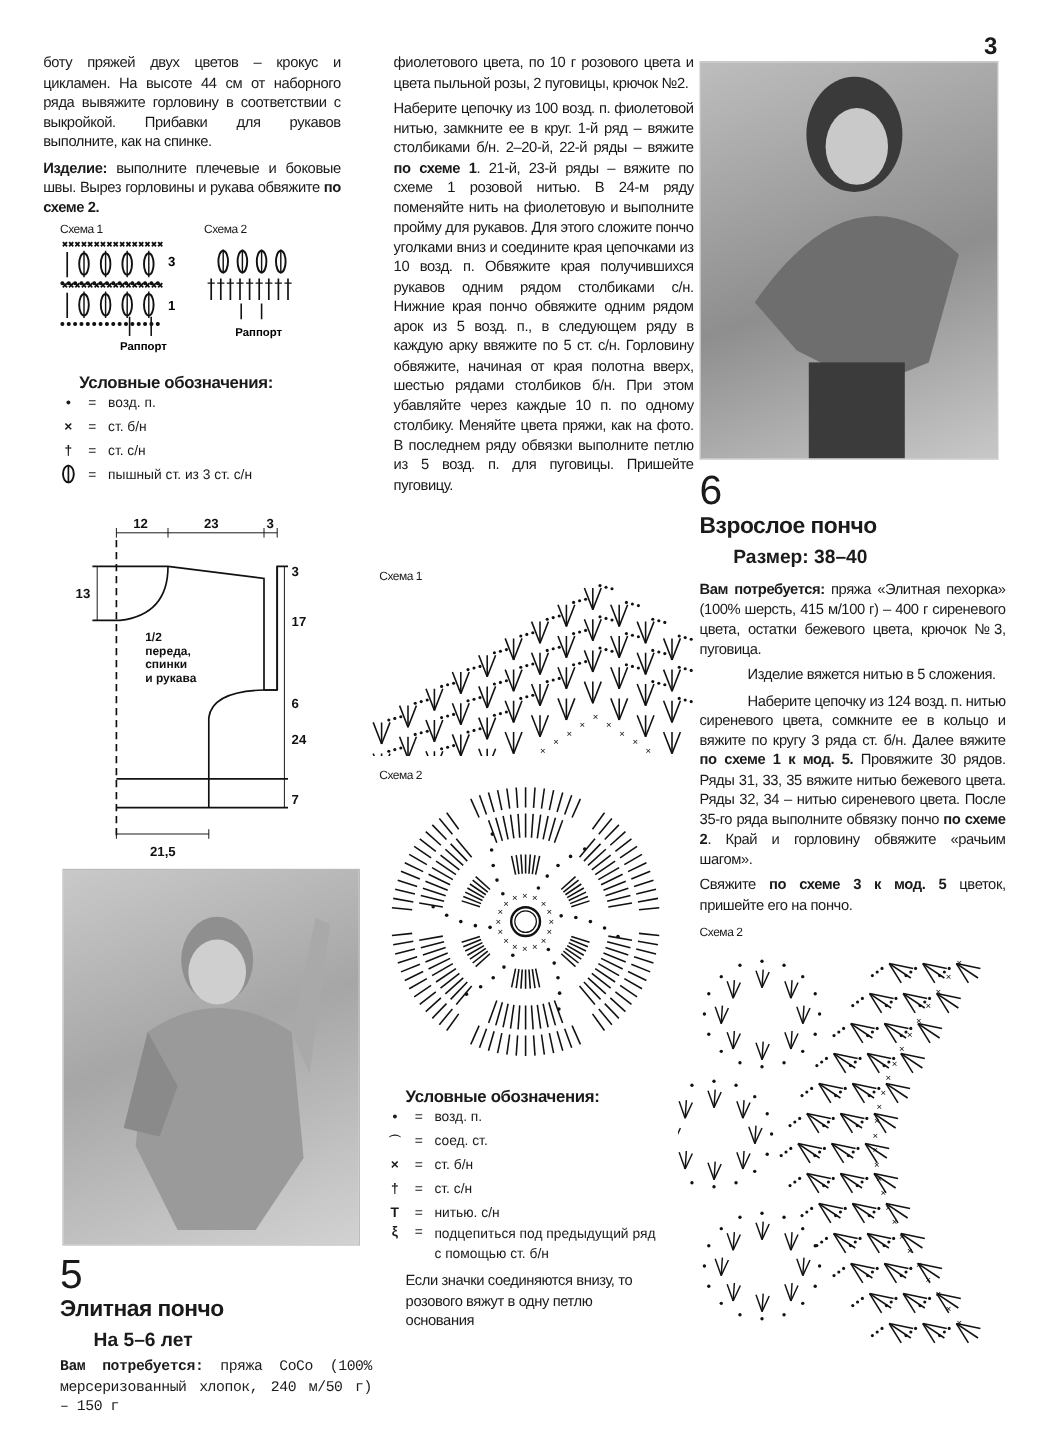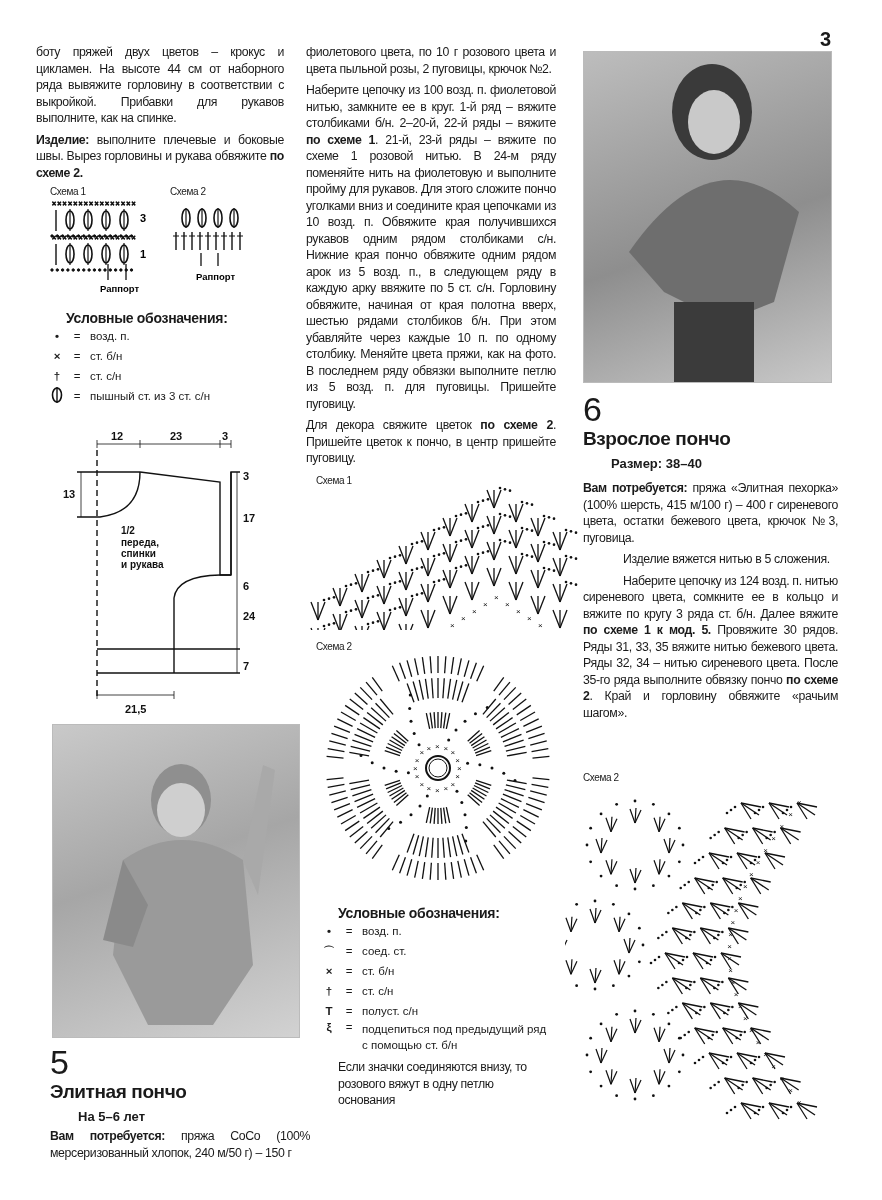--- a/index.html
+++ b/index.html
@@ -8,21 +8,21 @@
   .txt{font-size:12.3px;line-height:16.5px;letter-spacing:-0.35px;font-stretch:condensed;}
   .txt b{font-weight:700;}
   .para{margin:0 0 5px 0;text-align:justify;}
   .scheme-label{font-size:10px;font-weight:400;letter-spacing:-0.4px;}
   .legend-title{font-size:14px;font-weight:700;letter-spacing:-0.3px;}
   .legend-row{font-size:11.5px;display:flex;align-items:center;gap:6px;height:20px;}
   .legend-sym{width:14px;text-align:center;font-weight:700;}
   .legend-eq{width:14px;text-align:center;}
   .model-num{font-size:34px;font-weight:400;line-height:34px;}
   .model-title{font-size:19px;font-weight:700;letter-spacing:-0.4px;}
-  .model-sub{font-size:13px;font-weight:700;padding-left:28px;}
+  .model-sub{font-size:16px;font-weight:700;padding-left:28px;}
   .photo{background:linear-gradient(160deg,#c9c9c9 0%,#a6a6a6 45%,#d2d2d2 100%);border:1px solid #bbb;}
   .page-num{font-size:20px;font-weight:900;}
   svg text{font-family:"Liberation Sans",sans-serif;}
 </style>
 </head>
 <body>
 
 <div class="abs page-num" style="left:820px;top:28px;">3</div>
 
 <div class="abs txt" style="left:36px;top:44px;width:248px;">
@@ -239,27 +239,26 @@
     <path d="M70,135 Q128,95 190,135 L200,240 L160,300 L95,300 L60,230 Z" fill="#9a9a9a"></path>
     <path d="M70,135 L50,215 L80,222 L95,180 Z" fill="#8a8a8a"></path>
     <path d="M190,135 L210,40 L222,45 L205,170 Z" fill="#a9a9a9"></path>
   </svg>
 </div>
 
 <div class="abs" style="left:50px;top:1045px;width:260px;">
   <div class="model-num">5</div>
   <div class="model-title" style="margin-top:2px;">Элитная пончо</div>
   <div class="model-sub" style="margin-top:6px;">На 5–6 лет</div>
-  <p class="txt para" style="margin-top:4px;"><b>Вам потребуется:</b><span> пряжа CoCo (100% мерсеризованный хлопок, 240 м/50 г) – 150 г</span></p>
+  <p class="txt para" style="margin-top:4px;font-family:Liberation Mono, monospace;"><b>Вам потребуется:</b><span> пряжа CoCo (100% мерсеризованный хлопок, 240 м/50 г) – 150 г</span></p>
 </div>
 
-<div class="abs txt" style="left:306px;top:44px;width:250px;">
+<div class="abs txt" style="left:328px;top:44px;width:250px;">
   <p class="para"><span>фиолетового цвета, по 10 г розового цвета и цвета пыльной розы, 2 пуговицы, крючок №2.</span></p>
   <p class="para"><span>Наберите цепочку из 100 возд. п. фиолетовой нитью, замкните ее в круг. 1-й ряд – вяжите столбиками б/н. 2–20-й, 22-й ряды – вяжите </span><b>по схеме 1</b><span>. 21-й, 23-й ряды – вяжите по схеме 1 розовой нитью. В 24-м ряду поменяйте нить на фиолетовую и выполните пройму для рукавов. Для этого сложите пончо уголками вниз и соедините края цепочками из 10 возд. п. Обвяжите края получившихся рукавов одним рядом столбиками с/н. Нижние края пончо обвяжите одним рядом арок из 5 возд. п., в следующем ряду в каждую арку ввяжите по 5 ст. с/н. Горловину обвяжите, начиная от края полотна вверх, шестью рядами столбиков б/н. При этом убавляйте через каждые 10 п. по одному столбику. Меняйте цвета пряжи, как на фото. В последнем ряду обвязки выполните петлю из 5 возд. п. для пуговицы. Пришейте пуговицу.</span></p>
-  <p class="para"><span>Для декора свяжите цветок </span><b>по схеме 2</b><span>. Пришейте цветок к пончо, в центр пришейте пуговицу.</span></p>
 </div>
 
 <div class="abs scheme-label" style="left:316px;top:475px;">Схема 1</div>
 <svg class="abs" style="left:284px;top:470px;" width="300" height="160" id="chevron">
     <g stroke="#111" stroke-width="1.3" fill="none">
       <line x1="34" y1="150" x2="27" y2="132"></line>
       <line x1="34" y1="150" x2="34" y2="132"></line>
       <line x1="34" y1="150" x2="41" y2="132"></line>
     </g>
     <circle cx="40" cy="130" r="1.3" fill="#111"></circle>
@@ -885,21 +884,21 @@
       <span>ст. б/н</span>
     </div>
   <div class="legend-row">
       <span class="legend-sym">†</span>
       <span class="legend-eq">=</span>
       <span>ст. с/н</span>
     </div>
   <div class="legend-row">
       <span class="legend-sym">T</span>
       <span class="legend-eq">=</span>
-      <span>полуст. с/н</span>
+      <span>нитью. с/н</span>
     </div>
   <div class="legend-row" style="align-items:flex-start;height:34px;">
       <span class="legend-sym">ξ</span>
       <span class="legend-eq">=</span>
       <span style="width:190px;line-height:16px;">подцепиться под предыдущий ряд с помощью ст. б/н</span>
     </div>
   <p class="txt" style="margin:4px 0 0 16px;width:210px;">Если значки соединяются внизу, то розового вяжут в одну петлю основания</p>
 </div>
 
 <div class="abs photo" style="left:583px;top:51px;width:247px;height:330px;background:linear-gradient(160deg,#bdbdbd 0%,#8e8e8e 55%,#c8c8c8 100%);">
@@ -911,20 +910,21 @@
   </svg>
 </div>
 
 <div class="abs" style="left:583px;top:392px;width:255px;">
   <div class="model-num">6</div>
   <div class="model-title" style="margin-top:2px;">Взрослое пончо</div>
   <div class="model-sub" style="margin-top:6px;">Размер: 38–40</div>
   <p class="txt para" style="margin-top:9px;"><b>Вам потребуется:</b><span> пряжа «Элитная пехорка» (100% шерсть, 415 м/100 г) – 400 г сиреневого цвета, остатки бежевого цвета, крючок №3, пуговица.</span></p>
   <p class="txt para" style="padding-left:40px;"><span>Изделие вяжется нитью в 5 сложения.</span></p>
   <p class="txt para" style="text-indent:40px;"><span>Наберите цепочку из 124 возд. п. нитью сиреневого цвета, сомкните ее в кольцо и вяжите по кругу 3 ряда ст. б/н. Далее вяжите </span><b>по схеме 1 к мод. 5.</b><span> Провяжите 30 рядов. Ряды 31, 33, 35 вяжите нитью бежевого цвета. Ряды 32, 34 – нитью сиреневого цвета. После 35-го ряда выполните обвязку пончо </span><b>по схеме 2</b><span>. Край и горловину обвяжите «рачьим шагом».</span></p>
+  <p class="txt para"><span>Свяжите </span><b>по схеме 3 к мод. 5</b><span> цветок, пришейте его на пончо.</span></p>
 </div>
 
 <div class="abs scheme-label" style="left:583px;top:772px;">Схема 2</div>
 <svg class="abs" style="left:565px;top:785px;" width="300" height="345" id="edging">
     <g stroke="#111" stroke-width="1.3" fill="none">
       <line x1="176" y1="18" x2="186" y2="34"></line>
       <line x1="176" y1="18" x2="194" y2="30"></line>
       <line x1="176" y1="18" x2="196" y2="22"></line>
     </g>
     <circle cx="170" cy="22" r="1.3" fill="#111"></circle>

